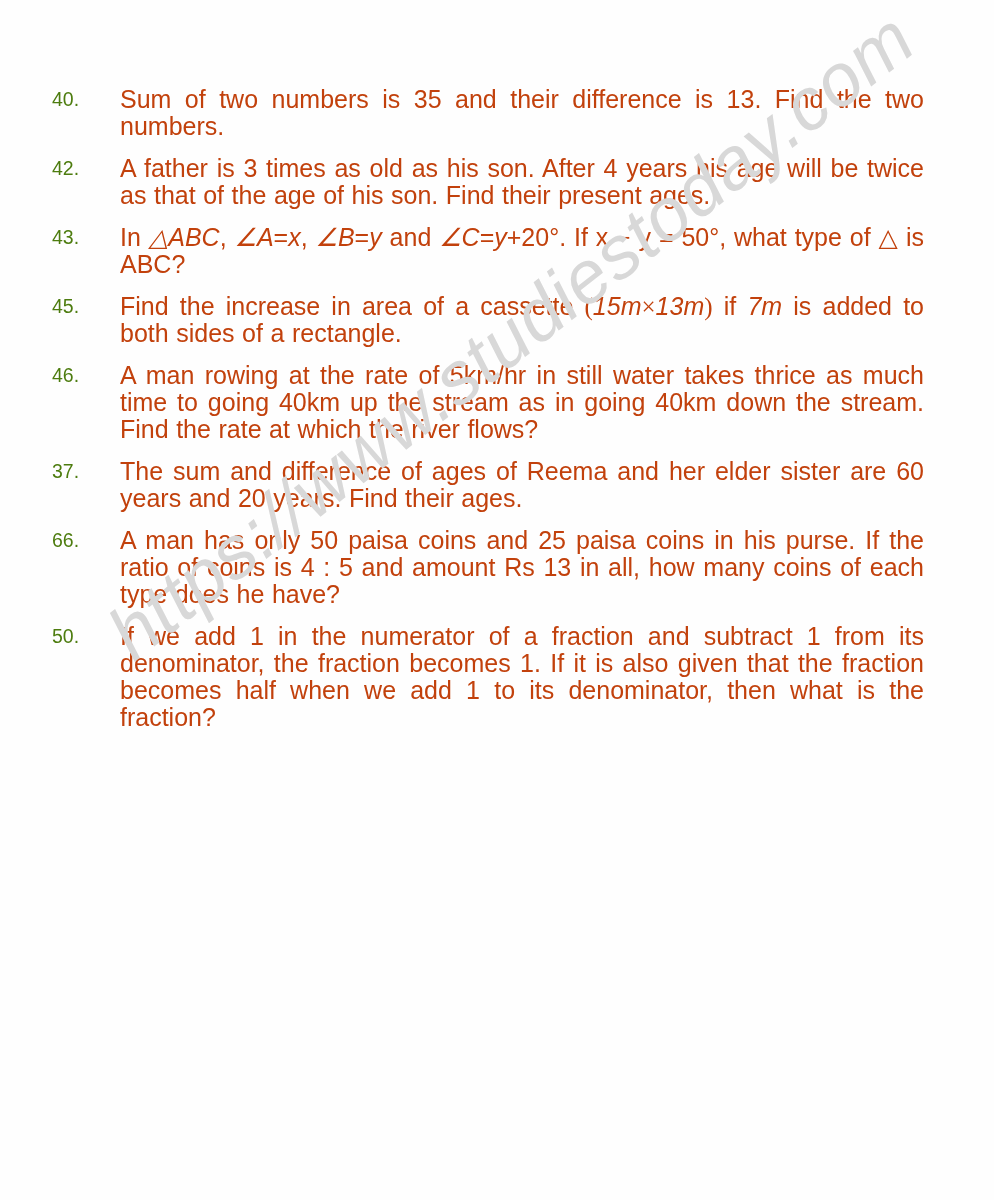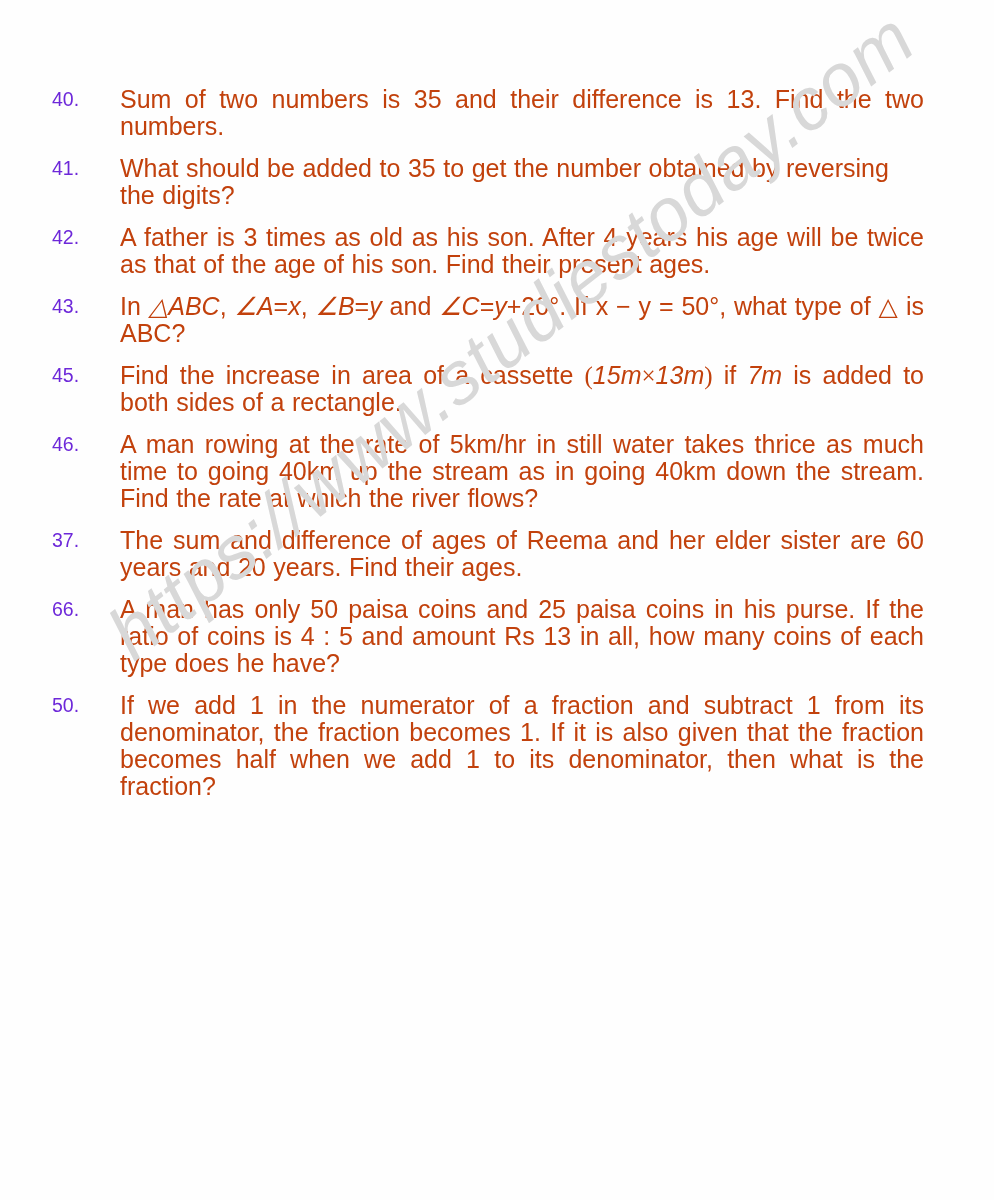--- a/index.html
+++ b/index.html
@@ -60,21 +60,21 @@
   }
   .q-item {
     display: flex;
     align-items: flex-start;
     margin-bottom: 15px;
   }
   .q-num {
     flex: 0 0 68px;
     font-size: 19.5px;
     line-height: 27px;
-    color: #6d28d9;
+    color: #4d7c0f;
     white-space: nowrap;
   }
   .q-text {
     flex: 1 1 auto;
     font-size: 25px;
     line-height: 27px;
     color: #c2410c;
     text-align: justify;
     text-justify: inter-word;
     word-spacing: 0.6px;
@@ -105,24 +105,20 @@
   </div>
 
   <div class="content">
     <ol class="q-list" style="list-style:none;margin:0;padding:0;">
 
       <li class="q-item">
         <span class="q-num">40.</span>
         <span class="q-text">Sum of two numbers is 35 and their difference is 13. Find the two numbers.</span>
       </li>
 
-      <li class="q-item">
-        <span class="q-num">41.</span>
-        <span class="q-text no-justify">What should be added to 35 to get the number obtained by reversing the digits?</span>
-      </li>
 
       <li class="q-item">
         <span class="q-num">42.</span>
         <span class="q-text">A father is 3 times as old as his son. After 4 years his age will be twice as that of the age of his son. Find their present ages.</span>
       </li>
 
       <li class="q-item">
         <span class="q-num">43.</span>
         <span class="q-text"><span>In </span><span class="nowrap mital">△ABC</span><span>, </span><span class="mital">∠A</span><span>=</span><span class="mital">x</span><span>, </span><span class="mital">∠B</span><span>=</span><span class="mital">y</span><span> and </span><span class="mital">∠C</span><span>=</span><span class="mital">y</span><span>+</span><span>20°</span><span>. If x − y = 50°, what type of </span><span>△</span><span> is ABC?</span></span>
       </li>

